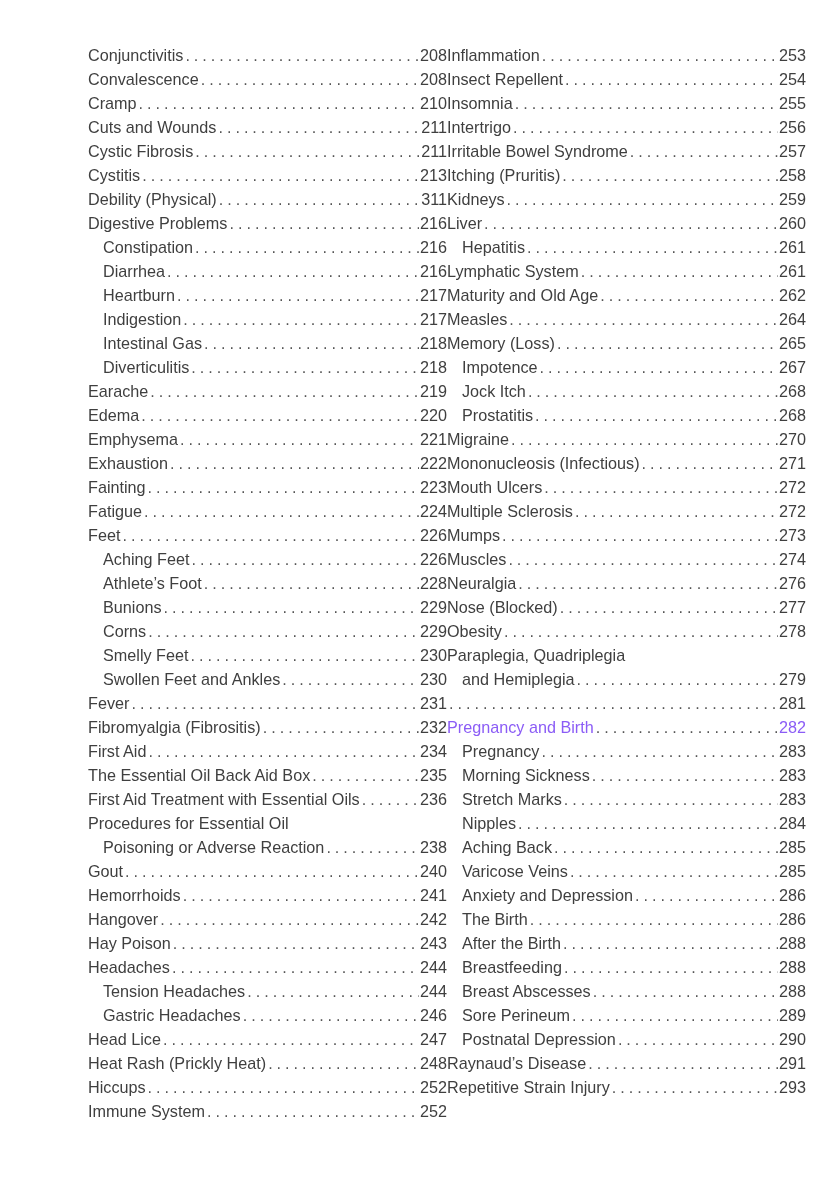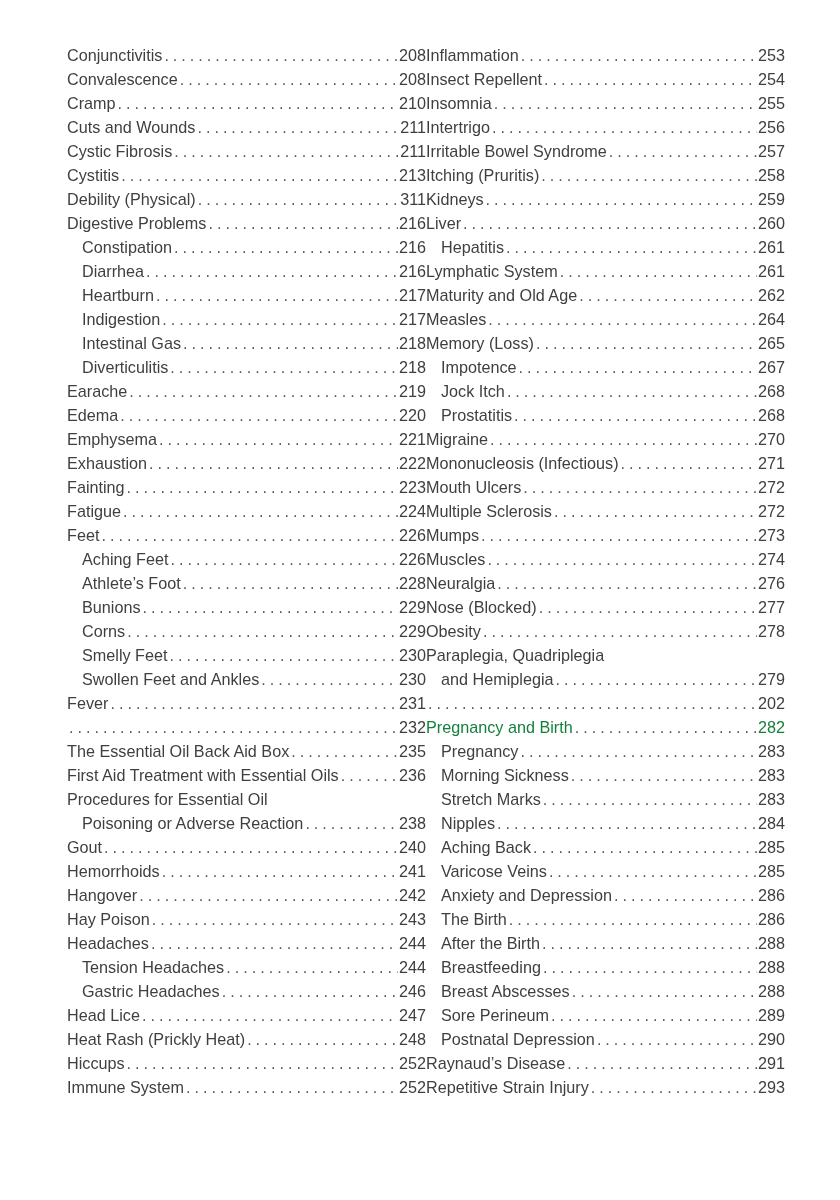--- a/index.html
+++ b/index.html
@@ -9,21 +9,21 @@
     font-family: "Liberation Sans", sans-serif;
     color: #3f3f3f;
     position: relative;
     overflow: hidden;
   }
   .page {
     position: absolute;
     left: 46px; top: 43px;
     width: 760px;
     display: flex;
-    justify-content: center;
+    justify-content: flex-end;
   }
   .col { width: 359px; }
   .entry {
     display: flex;
     align-items: baseline;
     height: 24px;
     line-height: 24px;
     font-size: 16.2px;
     white-space: nowrap;
     overflow: hidden;
@@ -36,21 +36,21 @@
     margin: 0 1px 0 2px;
     letter-spacing: 3.6px;
     color: #555;
   }
   .entry .dots::before {
     content: ". . . . . . . . . . . . . . . . . . . . . . . . . . . . . . . . . . . . . . . . . . . . . . . . . . . . . . . . . . . . . . . .";
     letter-spacing: 0;
     word-spacing: -0.5px;
   }
   .entry .page-num { flex: 0 0 auto; }
-  .entry.highlight { color: #15803d; }
+  .entry.highlight { color: #8b5cf6; }
 </style>
 </head>
 <body>
 
 <div class="page">
   <div class="col" id="col-0">
       <div class="entry">
         <span class="label">Conjunctivitis</span>
         <span class="dots"></span>
         <span class="page-num">208</span>
@@ -184,22 +184,28 @@
         <span class="label">Swollen Feet and Ankles</span>
         <span class="dots"></span>
         <span class="page-num">230</span>
       </div>
       <div class="entry">
         <span class="label">Fever</span>
         <span class="dots"></span>
         <span class="page-num">231</span>
       </div>
       <div class="entry">
+        <span class="label">Fibromyalgia (Fibrositis)</span>
         <span class="dots"></span>
         <span class="page-num">232</span>
+      </div>
+      <div class="entry">
+        <span class="label">First Aid</span>
+        <span class="dots"></span>
+        <span class="page-num">234</span>
       </div>
       <div class="entry">
         <span class="label">The Essential Oil Back Aid Box</span>
         <span class="dots"></span>
         <span class="page-num">235</span>
       </div>
       <div class="entry">
         <span class="label">First Aid Treatment with Essential Oils</span>
         <span class="dots"></span>
         <span class="page-num">236</span>
@@ -397,21 +403,21 @@
       <div class="entry nopage">
         <span class="label">Paraplegia, Quadriplegia</span>
       </div>
       <div class="entry sub">
         <span class="label">and Hemiplegia</span>
         <span class="dots"></span>
         <span class="page-num">279</span>
       </div>
       <div class="entry">
         <span class="dots"></span>
-        <span class="page-num">202</span>
+        <span class="page-num">281</span>
       </div>
       <div class="entry highlight">
         <span class="label">Pregnancy and Birth</span>
         <span class="dots"></span>
         <span class="page-num">282</span>
       </div>
       <div class="entry sub">
         <span class="label">Pregnancy</span>
         <span class="dots"></span>
         <span class="page-num">283</span>

